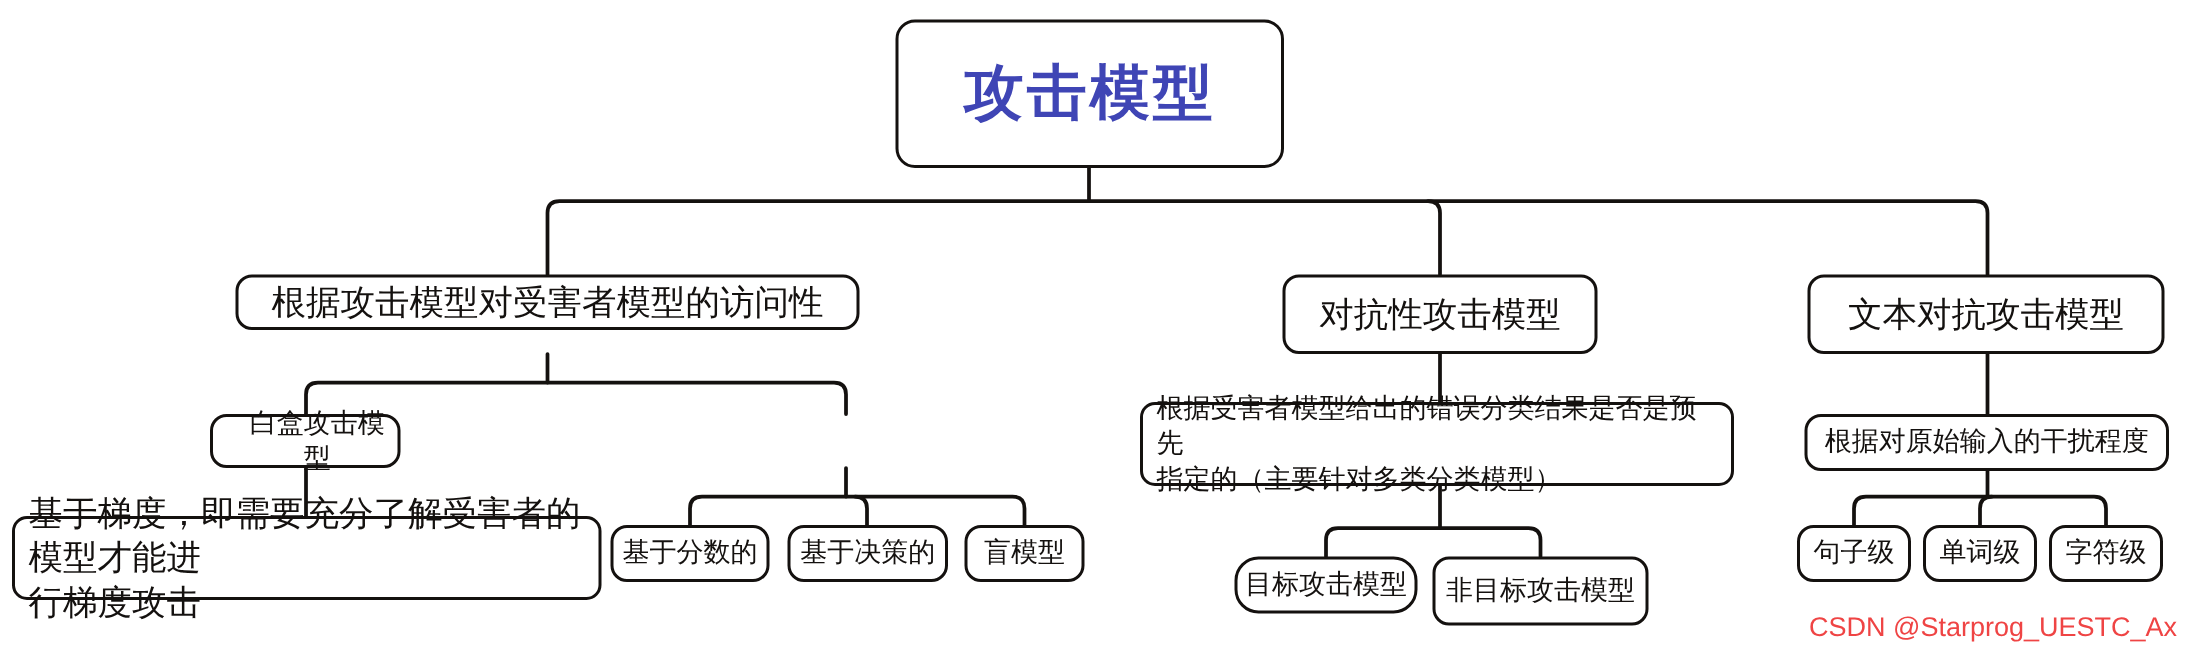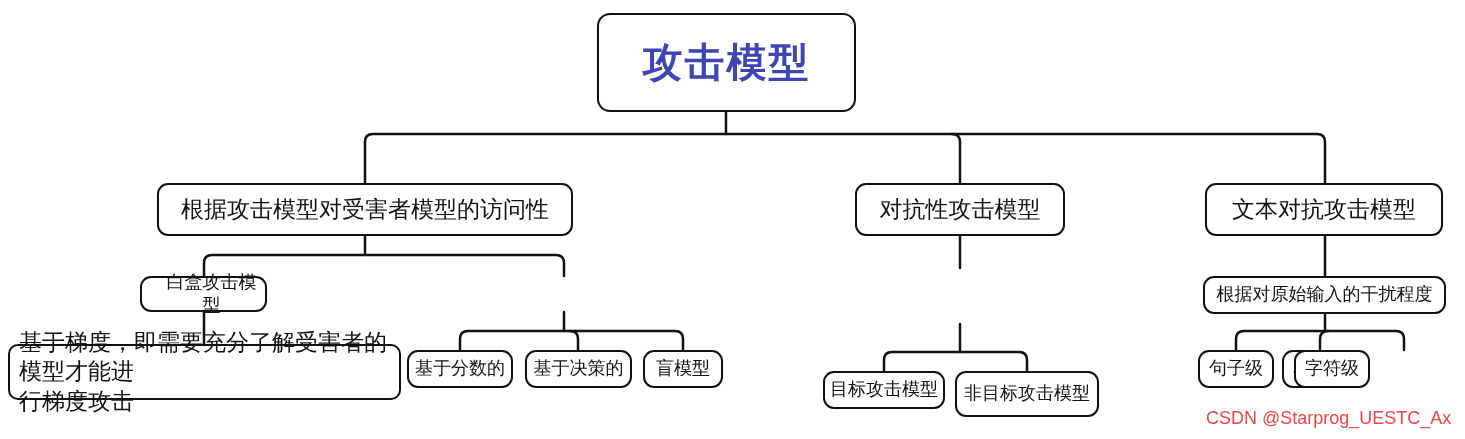--- a/index.html
+++ b/index.html
@@ -52,21 +52,21 @@
   }
   #node-root .label {
     color: #3f45b5;
     font-weight: bold;
     font-size: 40px;
     letter-spacing: 2px;
     text-align: center;
   }
 
   
-  #node-access  { left: 157px;  top: 183px; width: 416px; height: 53px; }
+  #node-access  { left: 157px;  top: 183px; width: 416px; height: 37px; }
   #node-advers  { left: 855px;  top: 183px; width: 210px; height: 53px; }
   #node-textadv { left: 1205px; top: 183px; width: 238px; height: 53px; }
   .lvl2 .label { font-size: 23px; }
 
   
   #node-whitebox { left: 140px; top: 276px; width: 127px; height: 36px; padding-left: 16px; }
   #node-blackbox { left: 500px; top: 276px; width: 127px; height: 36px; }
   .lvl3-small .label { font-size: 18px; }
 
   #node-misclass {
@@ -84,26 +84,26 @@
   #node-gradient {
     left: 8px; top: 344px; width: 393px; height: 56px;
     padding: 0 9px; border-radius: 10px;
   }
   #node-gradient .label { font-size: 23px; }
 
   #node-score    { left: 407px; top: 350px; width: 106px; height: 38px; }
   #node-decision { left: 525px; top: 350px; width: 107px; height: 38px; }
   #node-blind    { left: 643px; top: 350px; width:  80px; height: 38px; }
 
-  #node-targeted    { left: 823px; top: 371px; width: 122px; height: 38px; }
+  #node-targeted    { left: 823px; top: 371px; width: 122px; height: 38px; border-radius: 16px; }
   #node-untargeted  { left: 955px; top: 371px; width: 144px; height: 46px; }
 
   #node-sentence { left: 1198px; top: 350px; width: 76px; height: 38px; }
   #node-word     { left: 1282px; top: 350px; width: 76px; height: 38px; font-family: Liberation Serif, serif; }
-  #node-char     { left: 1294px; top: 350px; width: 76px; height: 38px; }
+  #node-char     { left: 1366px; top: 350px; width: 76px; height: 38px; }
   .lvl4-small .label { font-size: 18px; }
 
   #watermark {
     position: absolute;
     left: 1206px;
     top: 408px;
     font-size: 18px;
     color: #ef4444;
     white-space: nowrap;
     z-index: 3;
@@ -158,20 +158,24 @@
 
   <div class="node center lvl2" id="node-textadv">
     <span class="label">文本对抗攻击模型</span>
   </div>
 
   <div class="node center lvl3-small" id="node-whitebox">
     <span class="label">白盒攻击模型</span>
   </div>
 
 
+  <div class="node leftalign" id="node-misclass">
+    <span class="label">根据受害者模型给出的错误分类结果是否是预先
+指定的（主要针对多类分类模型）</span>
+  </div>
 
   <div class="node center" id="node-perturb">
     <span class="label">根据对原始输入的干扰程度</span>
   </div>
 
   <div class="node leftalign" id="node-gradient">
     <span class="label">基于梯度，即需要充分了解受害者的模型才能进
 行梯度攻击</span>
   </div>
 

